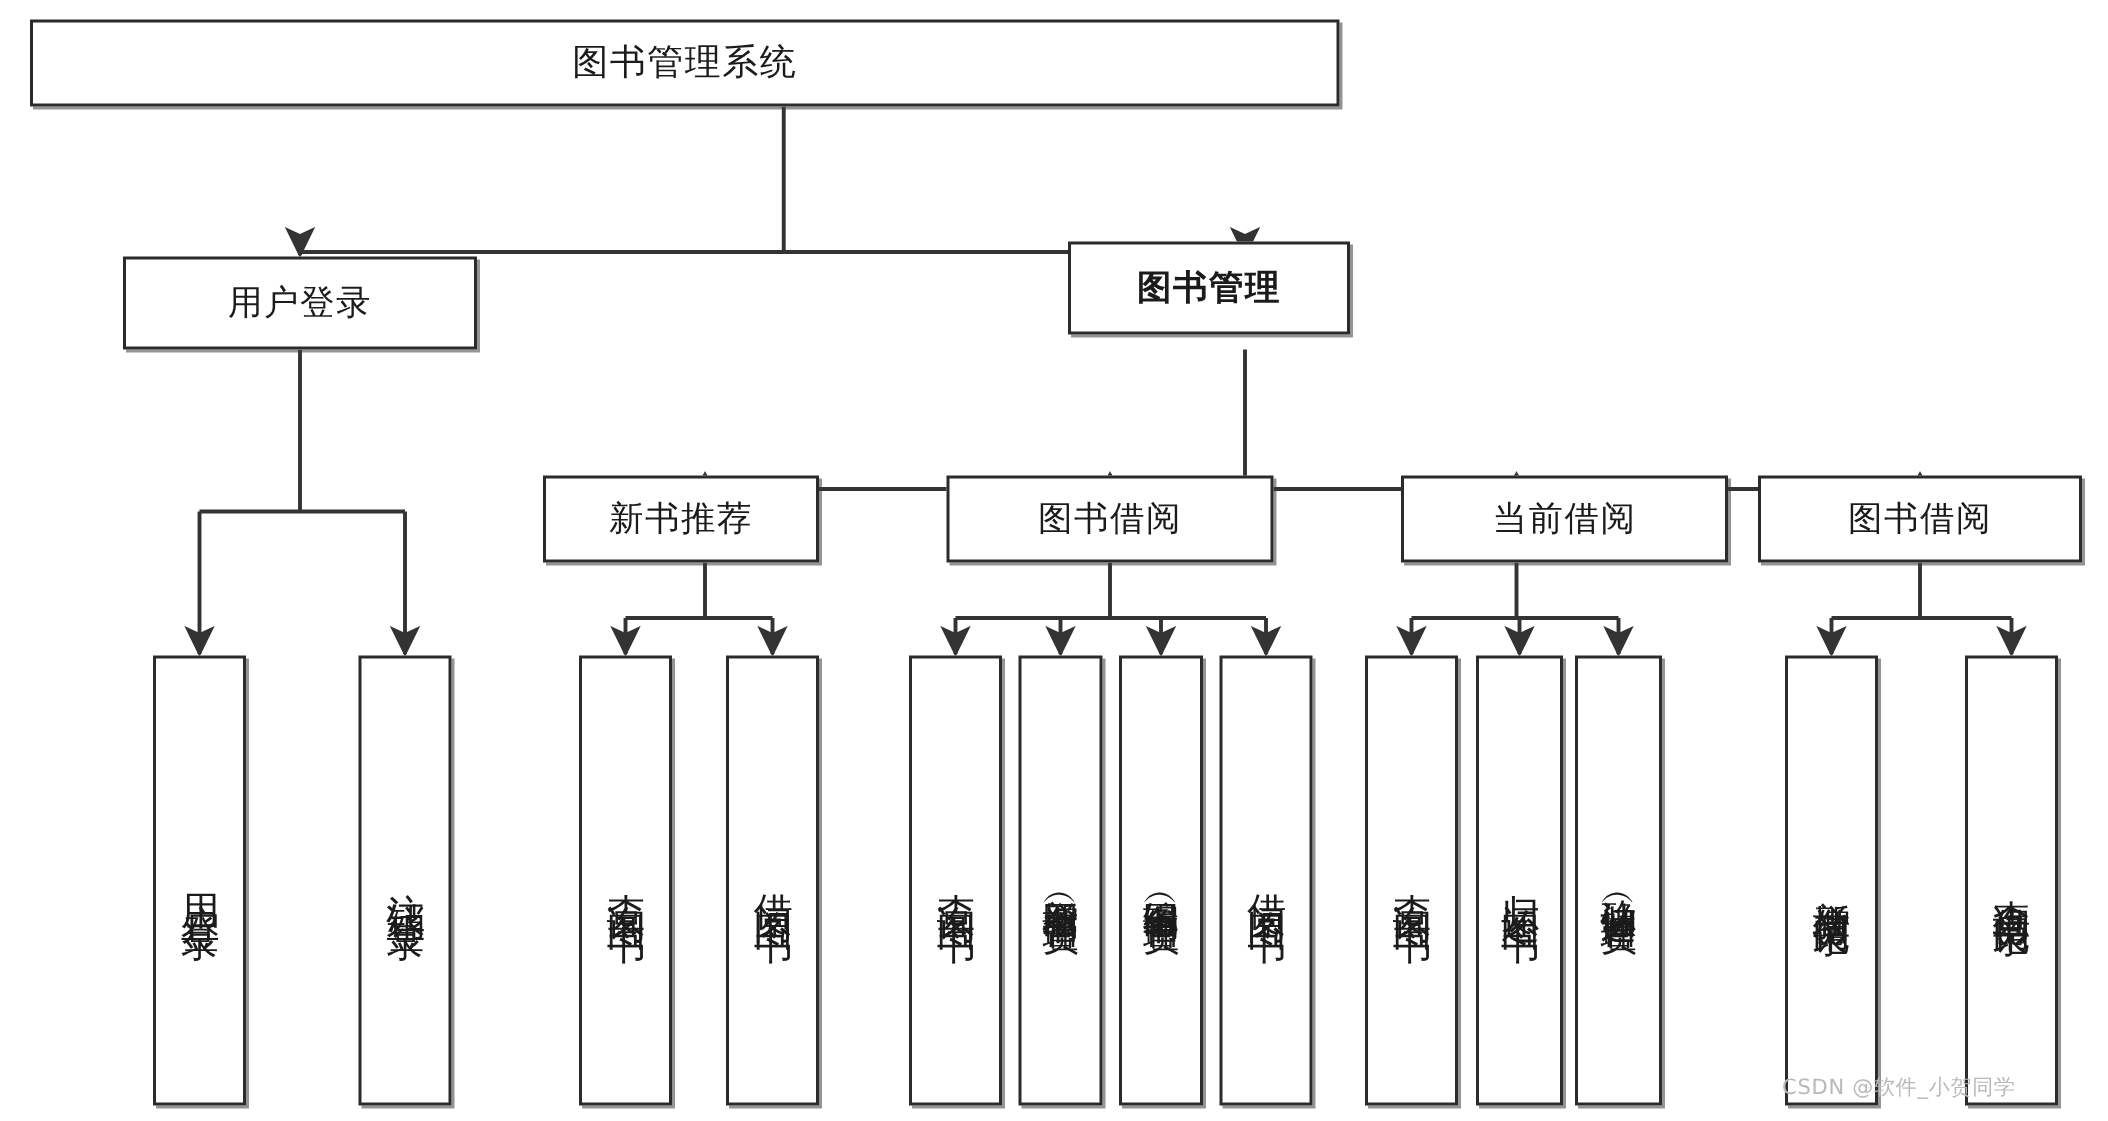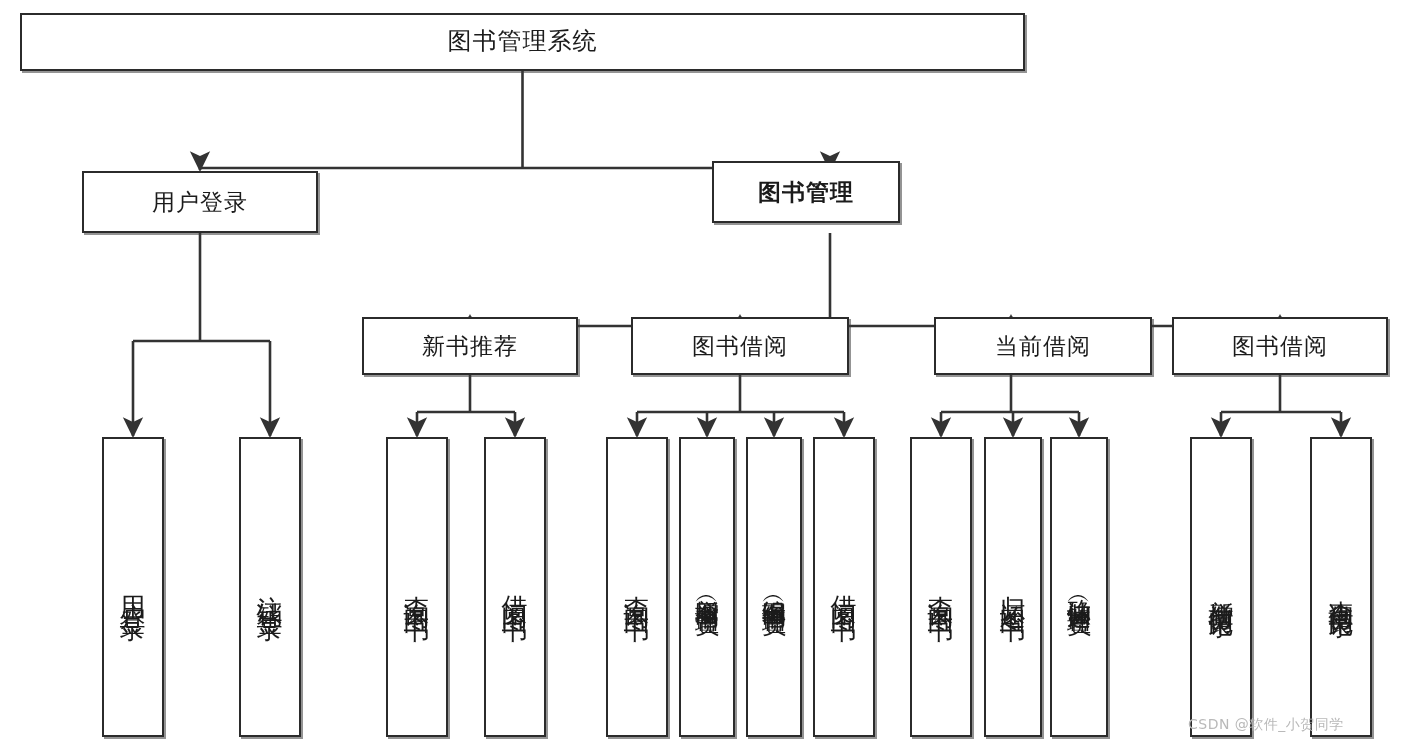--- a/index.html
+++ b/index.html
@@ -112,32 +112,32 @@
         <path d="M 941 412 L 941 436" marker-end="url(#arrowhead)"></path>
         <path d="M 1013 412 L 1013 436" marker-end="url(#arrowhead)"></path>
         <path d="M 1079 412 L 1079 436" marker-end="url(#arrowhead)"></path>
         <path d="M 1280 375 L 1280 412"></path>
         <path d="M 1221 412 L 1341 412"></path>
         <path d="M 1221 412 L 1221 436" marker-end="url(#arrowhead)"></path>
         <path d="M 1341 412 L 1341 436" marker-end="url(#arrowhead)"></path>
       </g>
   </svg>
 
-  <div class="node node-h node-root" style="left:20px;top:13px;width:1005px;height:58px;">
+  <div class="node node-h node-root" style="left:20px;top:13px;width:873px;height:58px;">
     <span>图书管理系统</span>
   </div>
 
   <div class="node node-h" style="left:82px;top:171px;width:236px;height:62px;">
     <span>用户登录</span>
   </div>
   <div class="node node-h" style="left:712px;top:161px;width:188px;height:62px;font-weight:bold;">
     <span>图书管理</span>
   </div>
 
-  <div class="node node-h" style="left:362px;top:317px;width:216px;height:58px;">
+  <div class="node node-h" style="left:362px;top:317px;width:184px;height:58px;">
     <span>新书推荐</span>
   </div>
   <div class="node node-h" style="left:631px;top:317px;width:218px;height:58px;">
     <span>图书借阅</span>
   </div>
   <div class="node node-h" style="left:902px;top:317px;width:218px;height:58px;margin-left:32px;">
     <span>当前借阅</span>
   </div>
   <div class="node node-h" style="left:1172px;top:317px;width:216px;height:58px;">
     <span>图书借阅</span>

